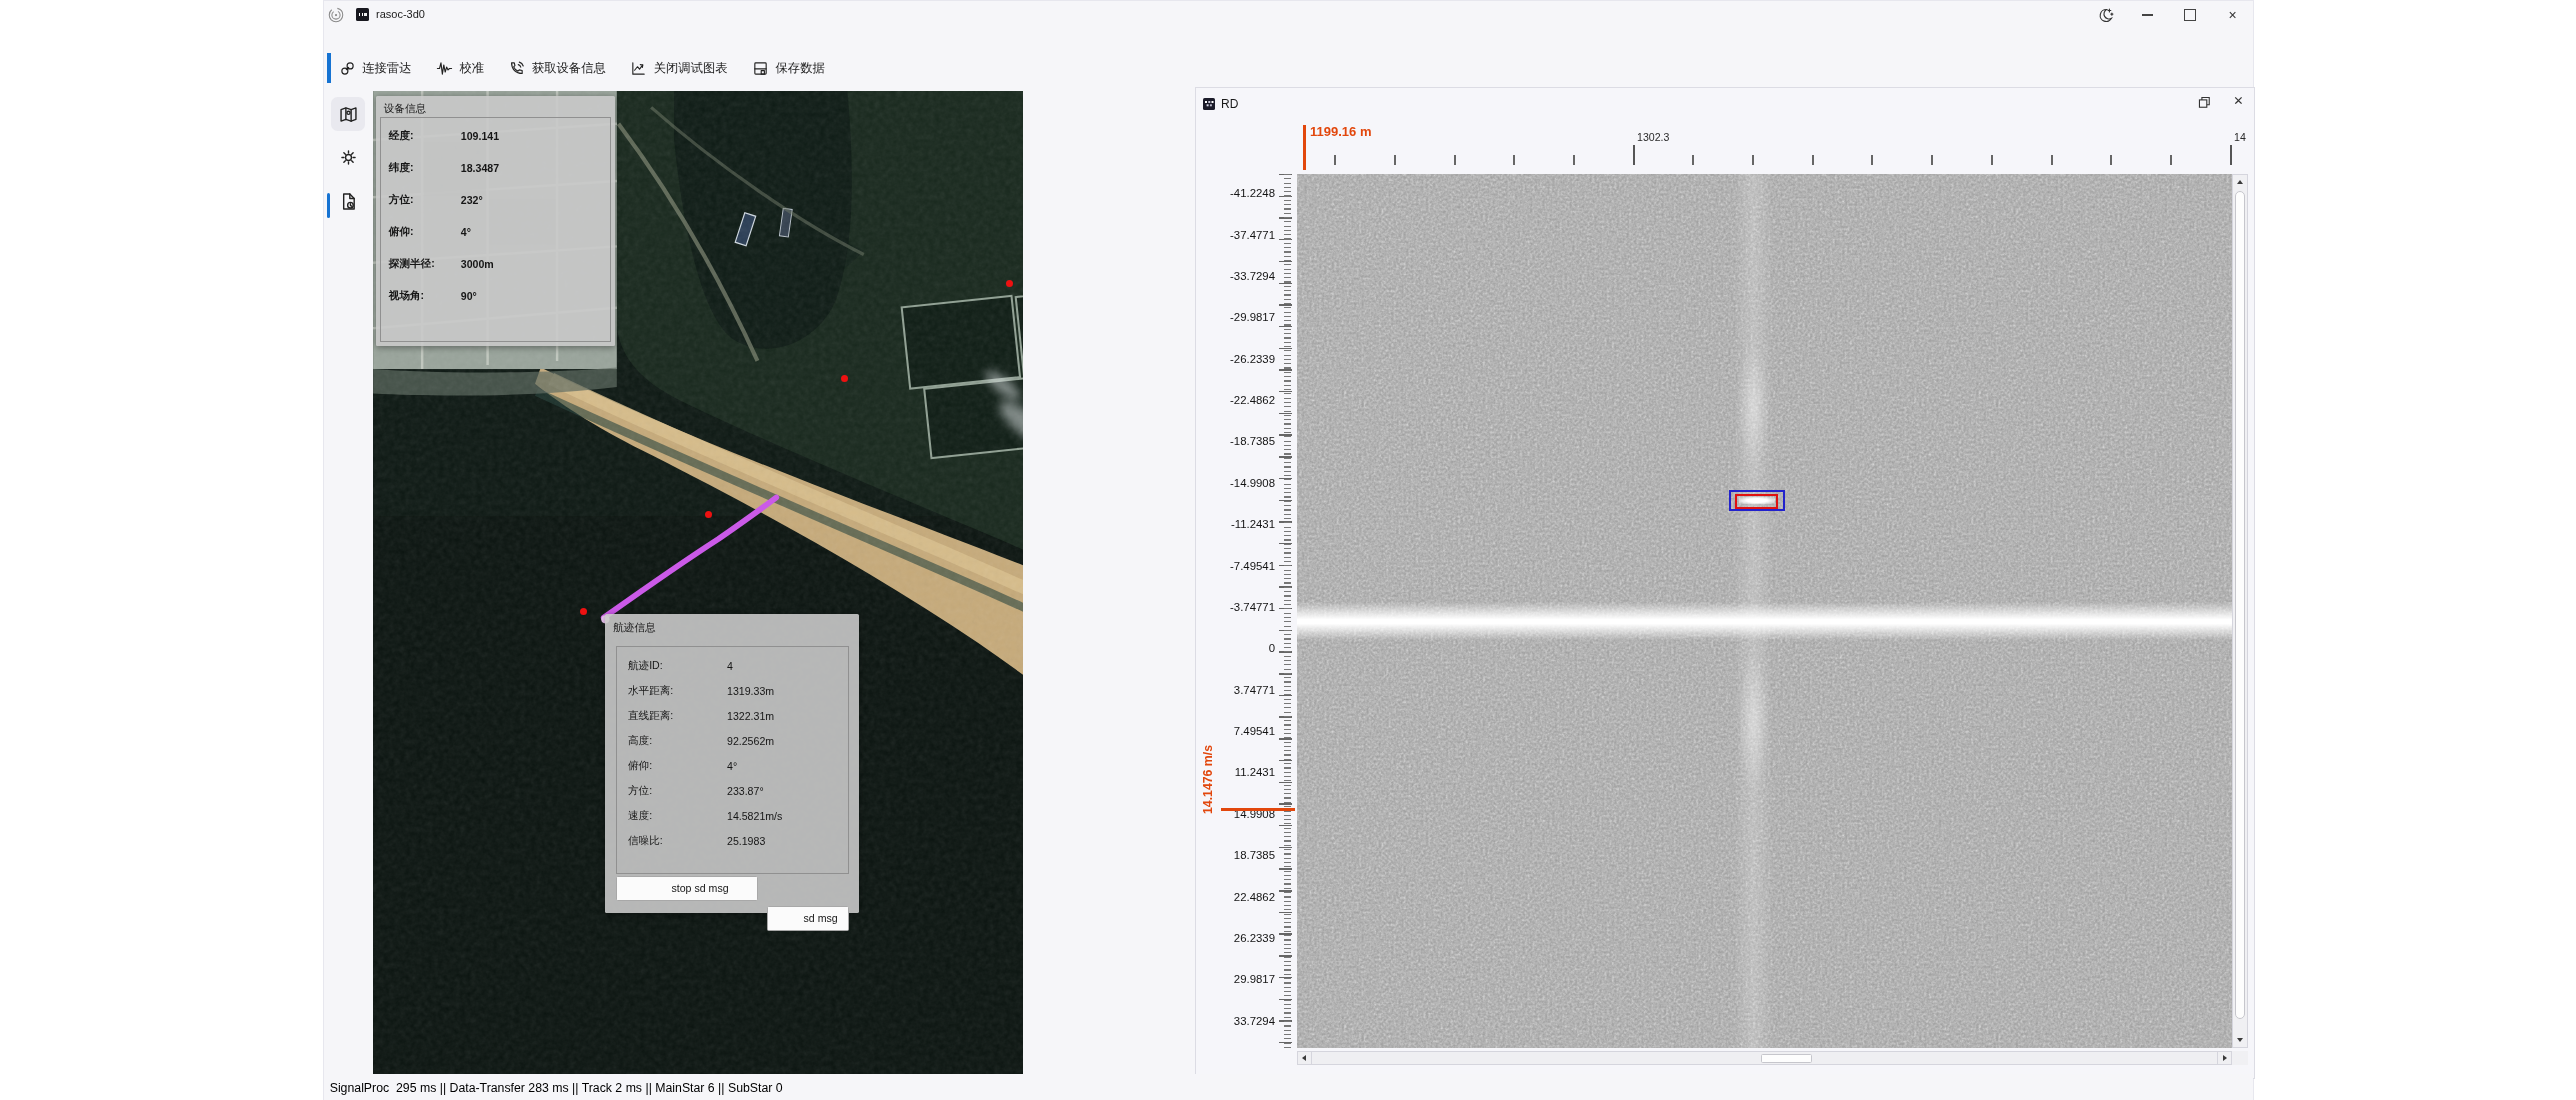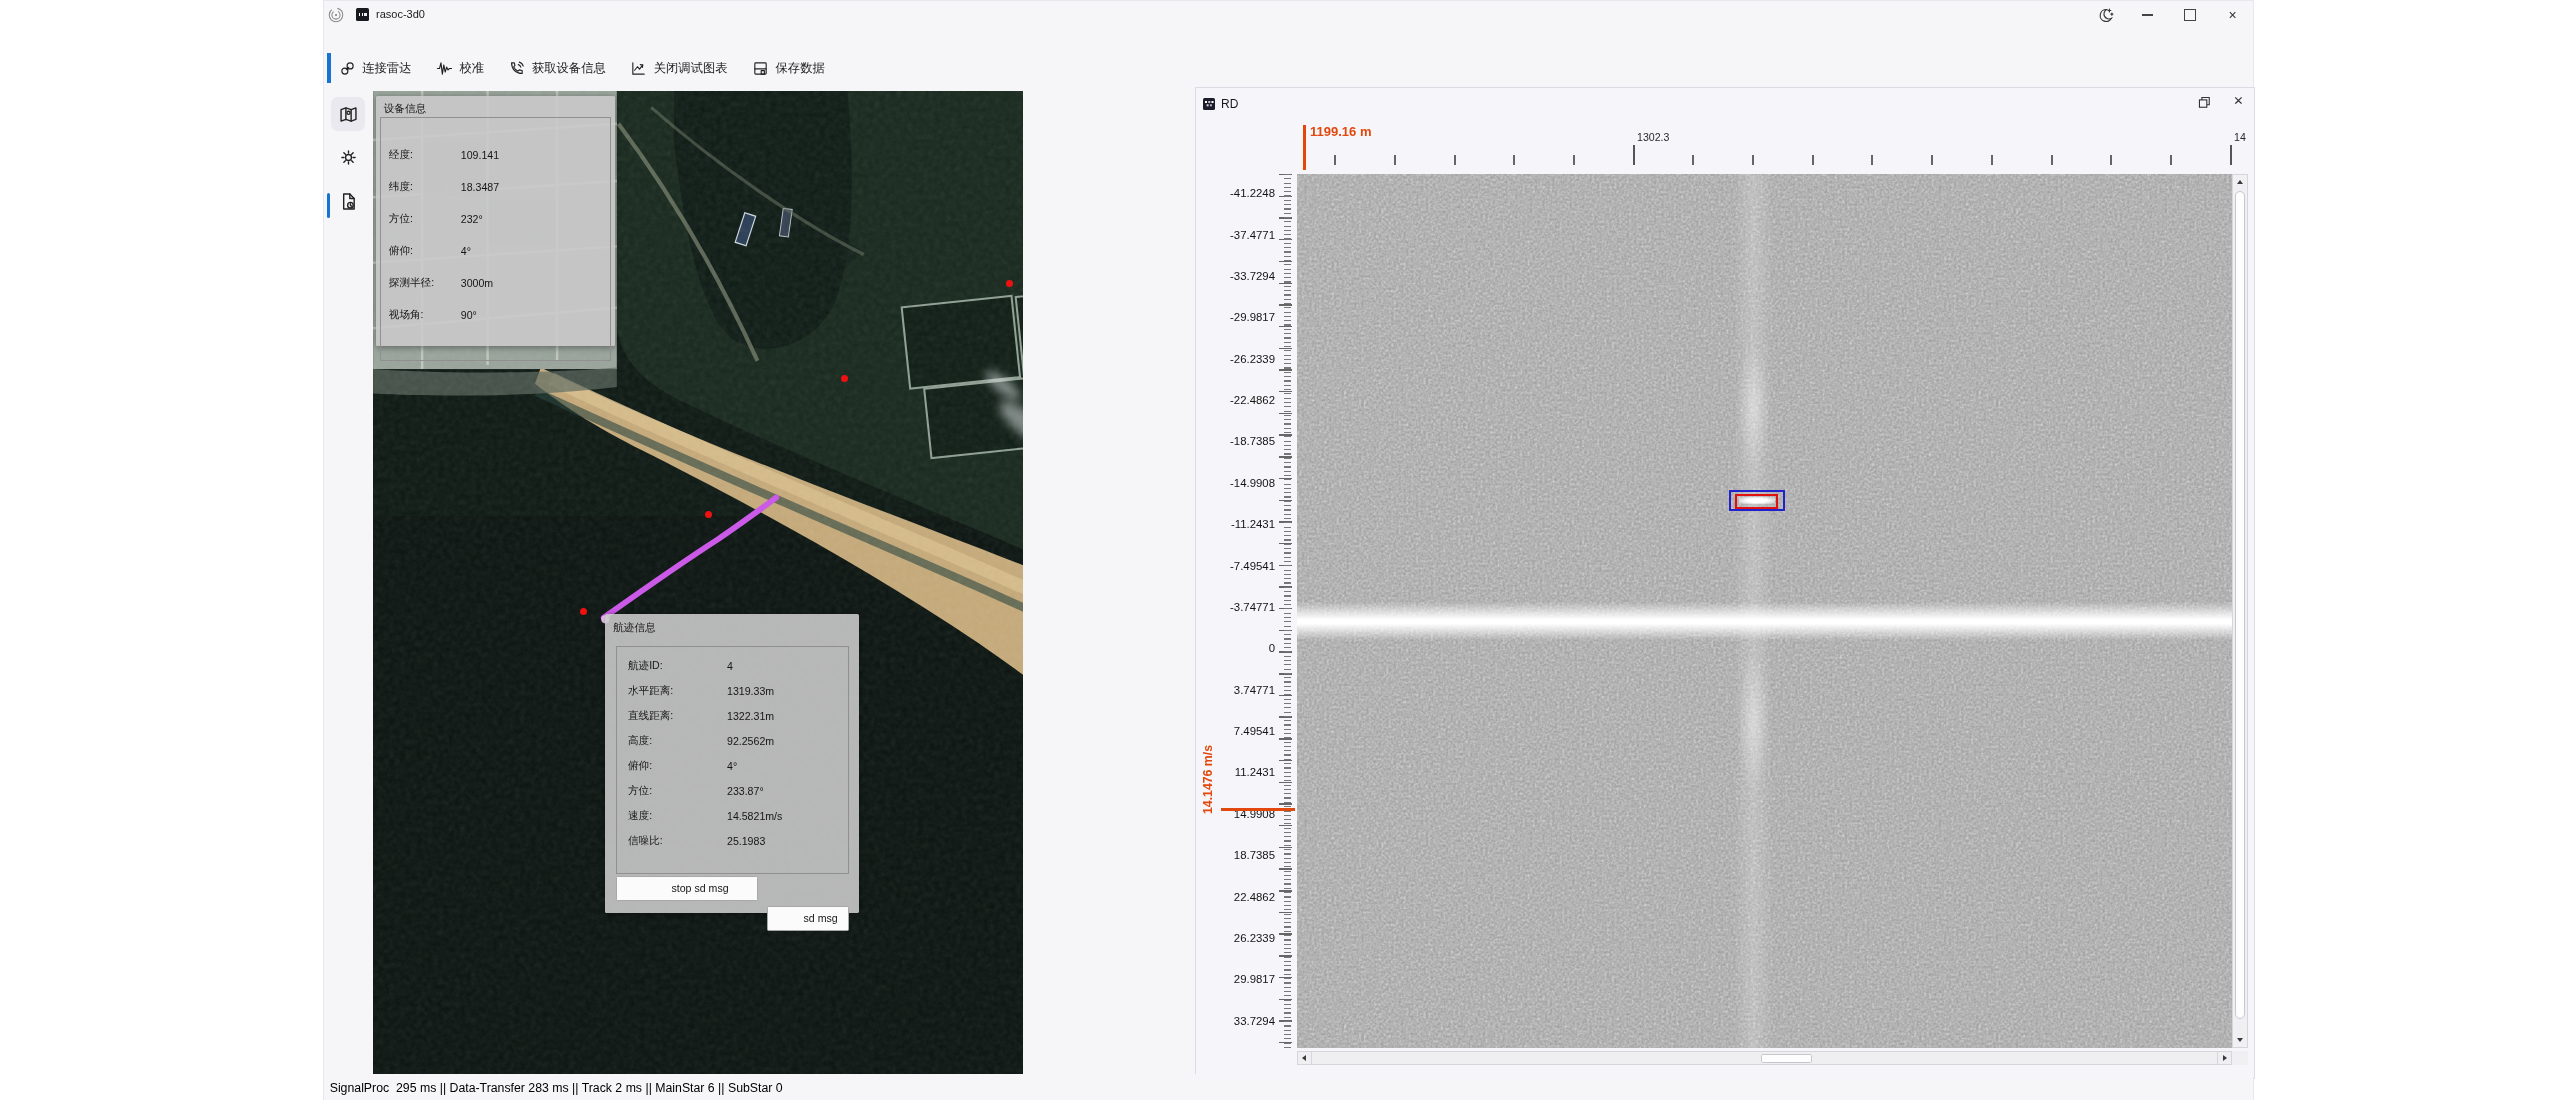--- a/index.html
+++ b/index.html
@@ -40,21 +40,21 @@
   .drone{position:absolute;width:19px;height:19px;border-radius:50%;border:1.6px solid #f2d9d9;background:linear-gradient(180deg,#e06a6a 0 52%,#7e9cd0 52% 70%,#dfa8a8 70%);box-shadow:0 0 3.3px rgba(0,0,0,.55);}
   .drone::after{content:"";position:absolute;left:5.7px;top:2.5px;width:0;height:0;border-left:3.3px solid transparent;border-right:3.3px solid transparent;border-bottom:5.7px solid #fff;}
 
   
   .info-panel{position:absolute;background:rgba(201,201,201,0.90);box-shadow:0 1.6px 6.5px rgba(0,0,0,.35);border-radius:1.6px;}
   .panel-title{font-size:10.6px;color:#161616;padding:6.5px 0 0 8.2px;}
   .panel-box{position:absolute;border:0.8px solid #909090;}
   .info-row{display:flex;align-items:center;font-size:10.6px;color:#161616;}
   .info-label{flex:none;}
   .dev-panel{left:2.5px;top:4.9px;width:239px;height:250px;}
-  .dev-box{left:4.1px;top:21px;width:229px;height:221px;padding-top:21px;}
+  .dev-box{left:4.1px;top:21px;width:229px;height:221px;padding-top:2px;font-weight:bold;}
   .dev-box .info-row{height:32px;}
   .dev-box .info-label{width:72px;padding-left:8.2px;}
   .trk-panel{left:232px;top:523px;width:254px;height:299px;}
   .trk-box{left:10.6px;top:32px;width:231px;height:219px;padding-top:6.5px;}
   .trk-box .info-row{height:25px;gap:6px;}
   .trk-box .info-label{width:93px;padding-left:11.4px;}
   .trk-buttons{position:absolute;left:10.6px;top:262px;width:233px;display:flex;gap:8.2px;}
   .tp-btn{height:24.5px;background:#fbfbfb;border:0.8px solid #a8a8a8;border-radius:1.6px;font-size:10.6px;color:#141414;font-family:"Liberation Sans",sans-serif;padding-left:32px;}
   .tp-btn.wide{width:143px;}
   .tp-btn.narrow{width:82px;margin-top:30px;}

